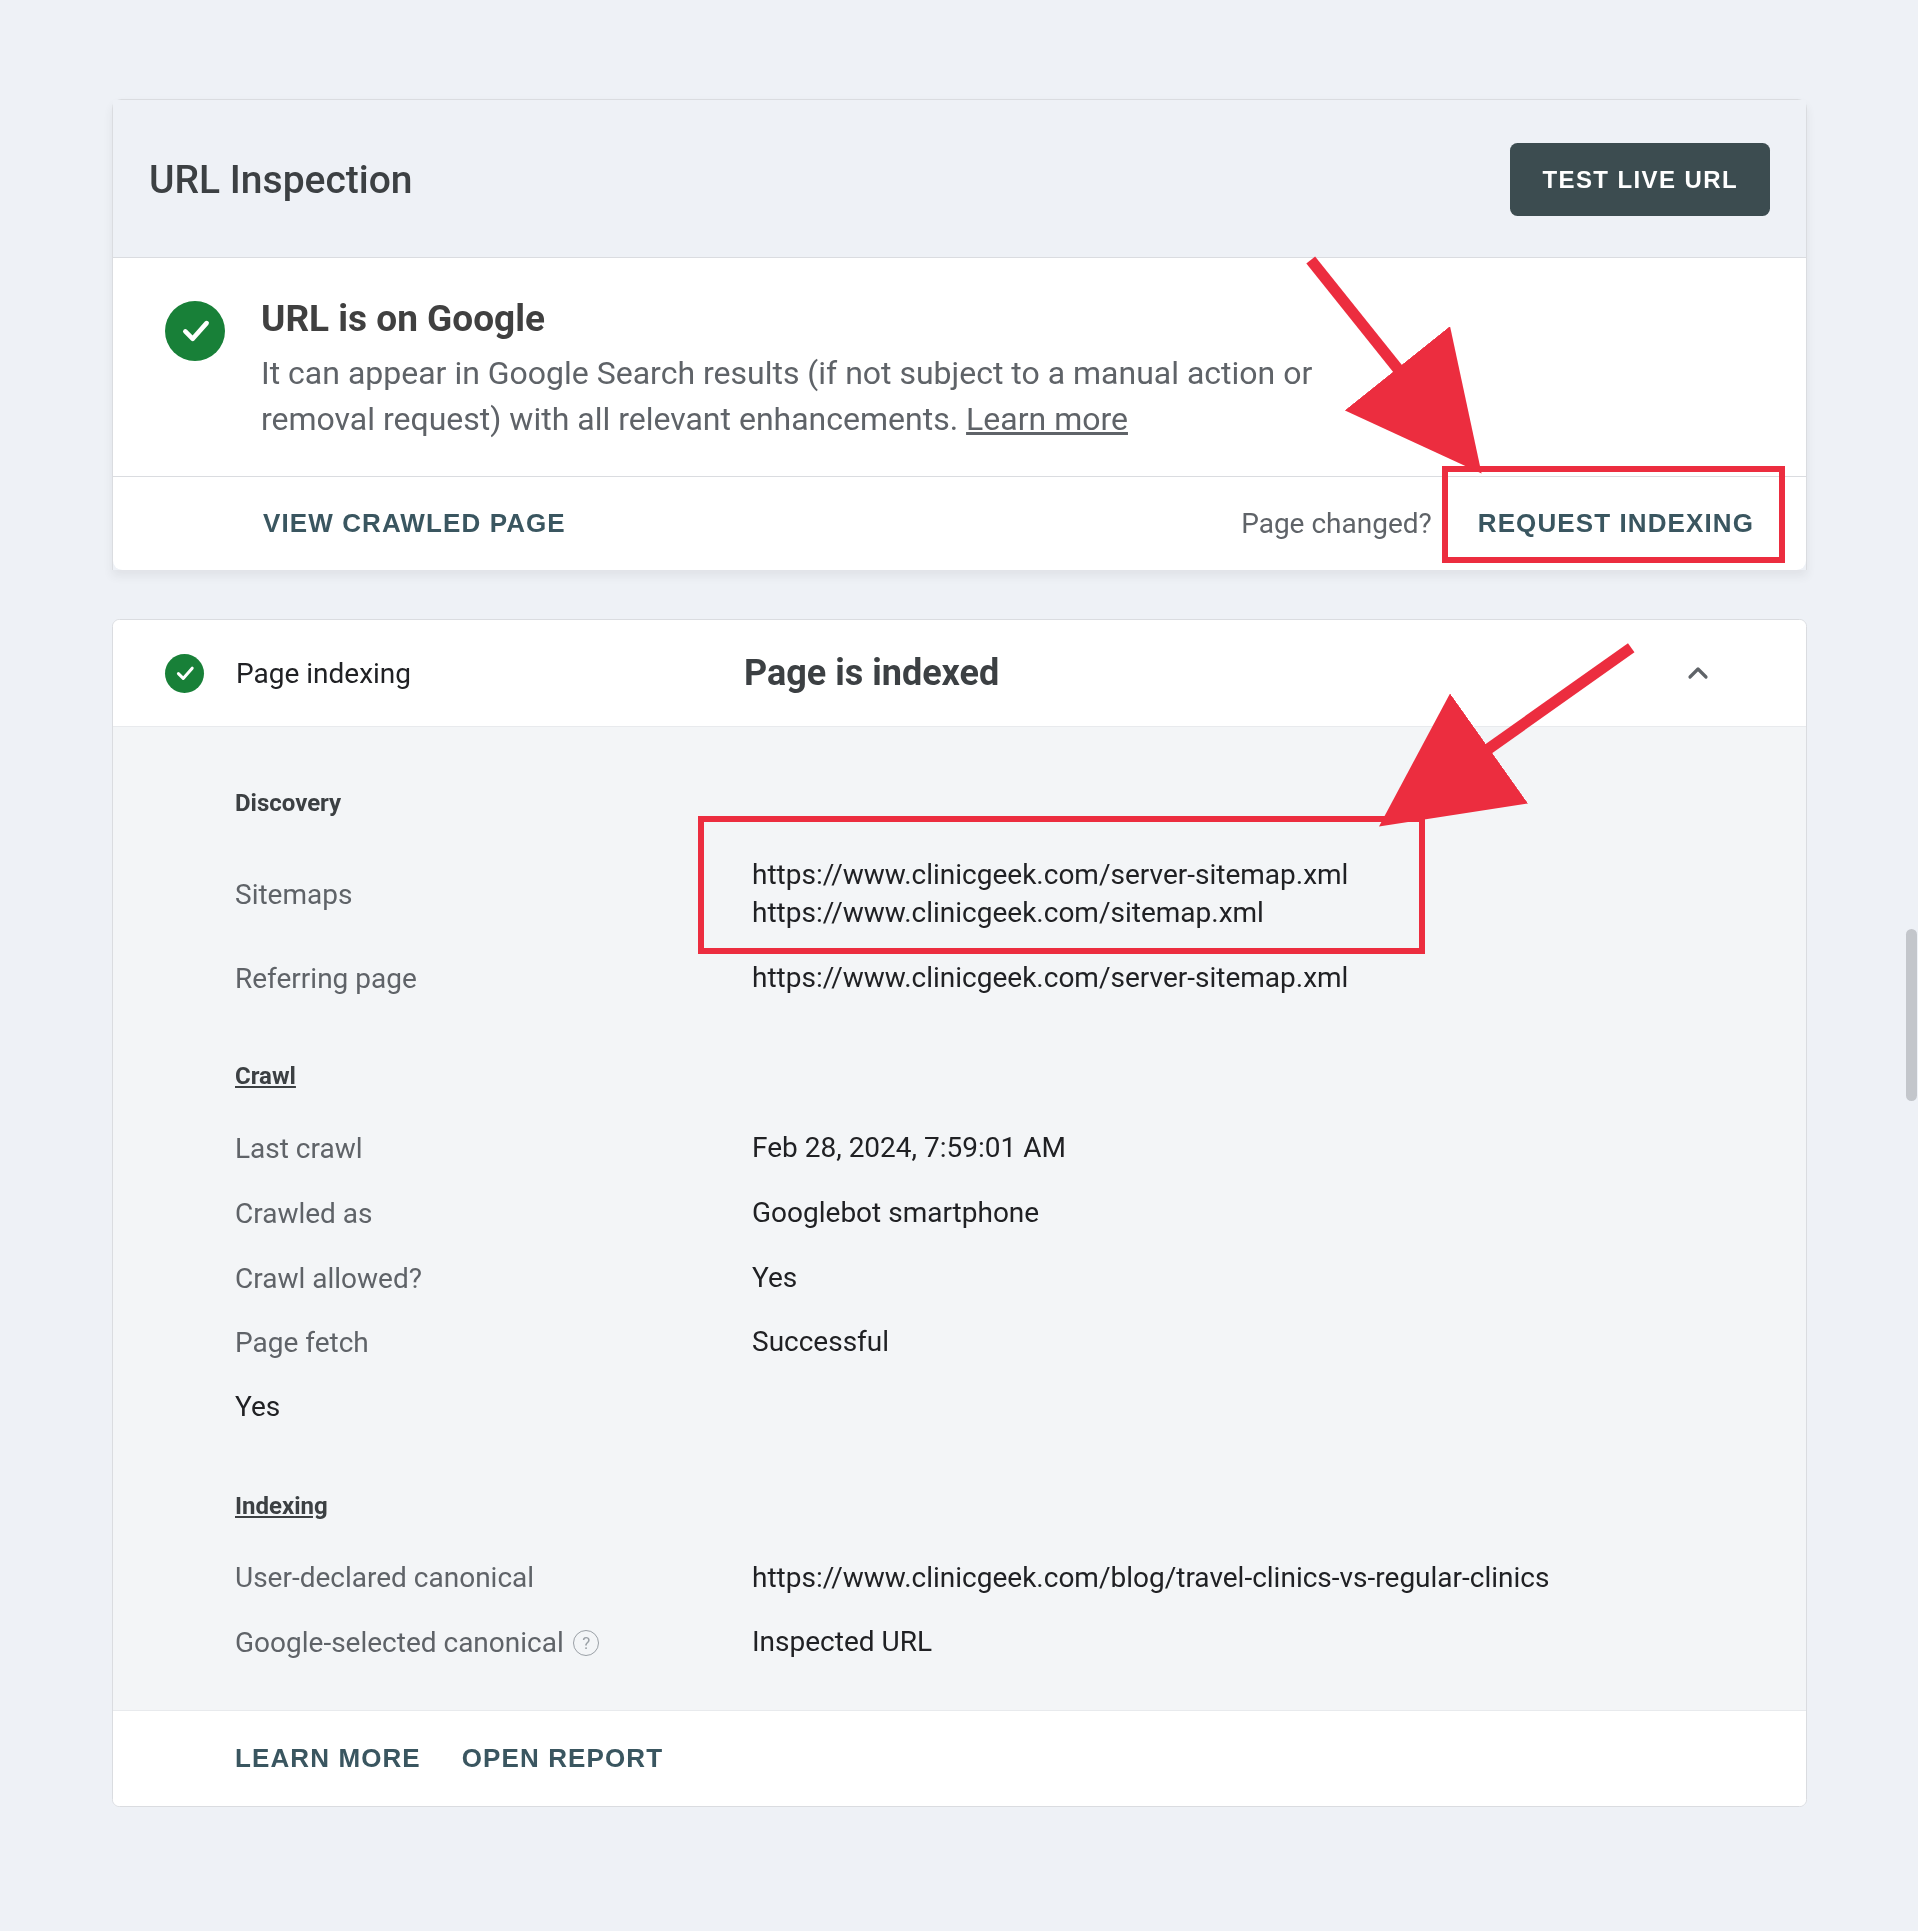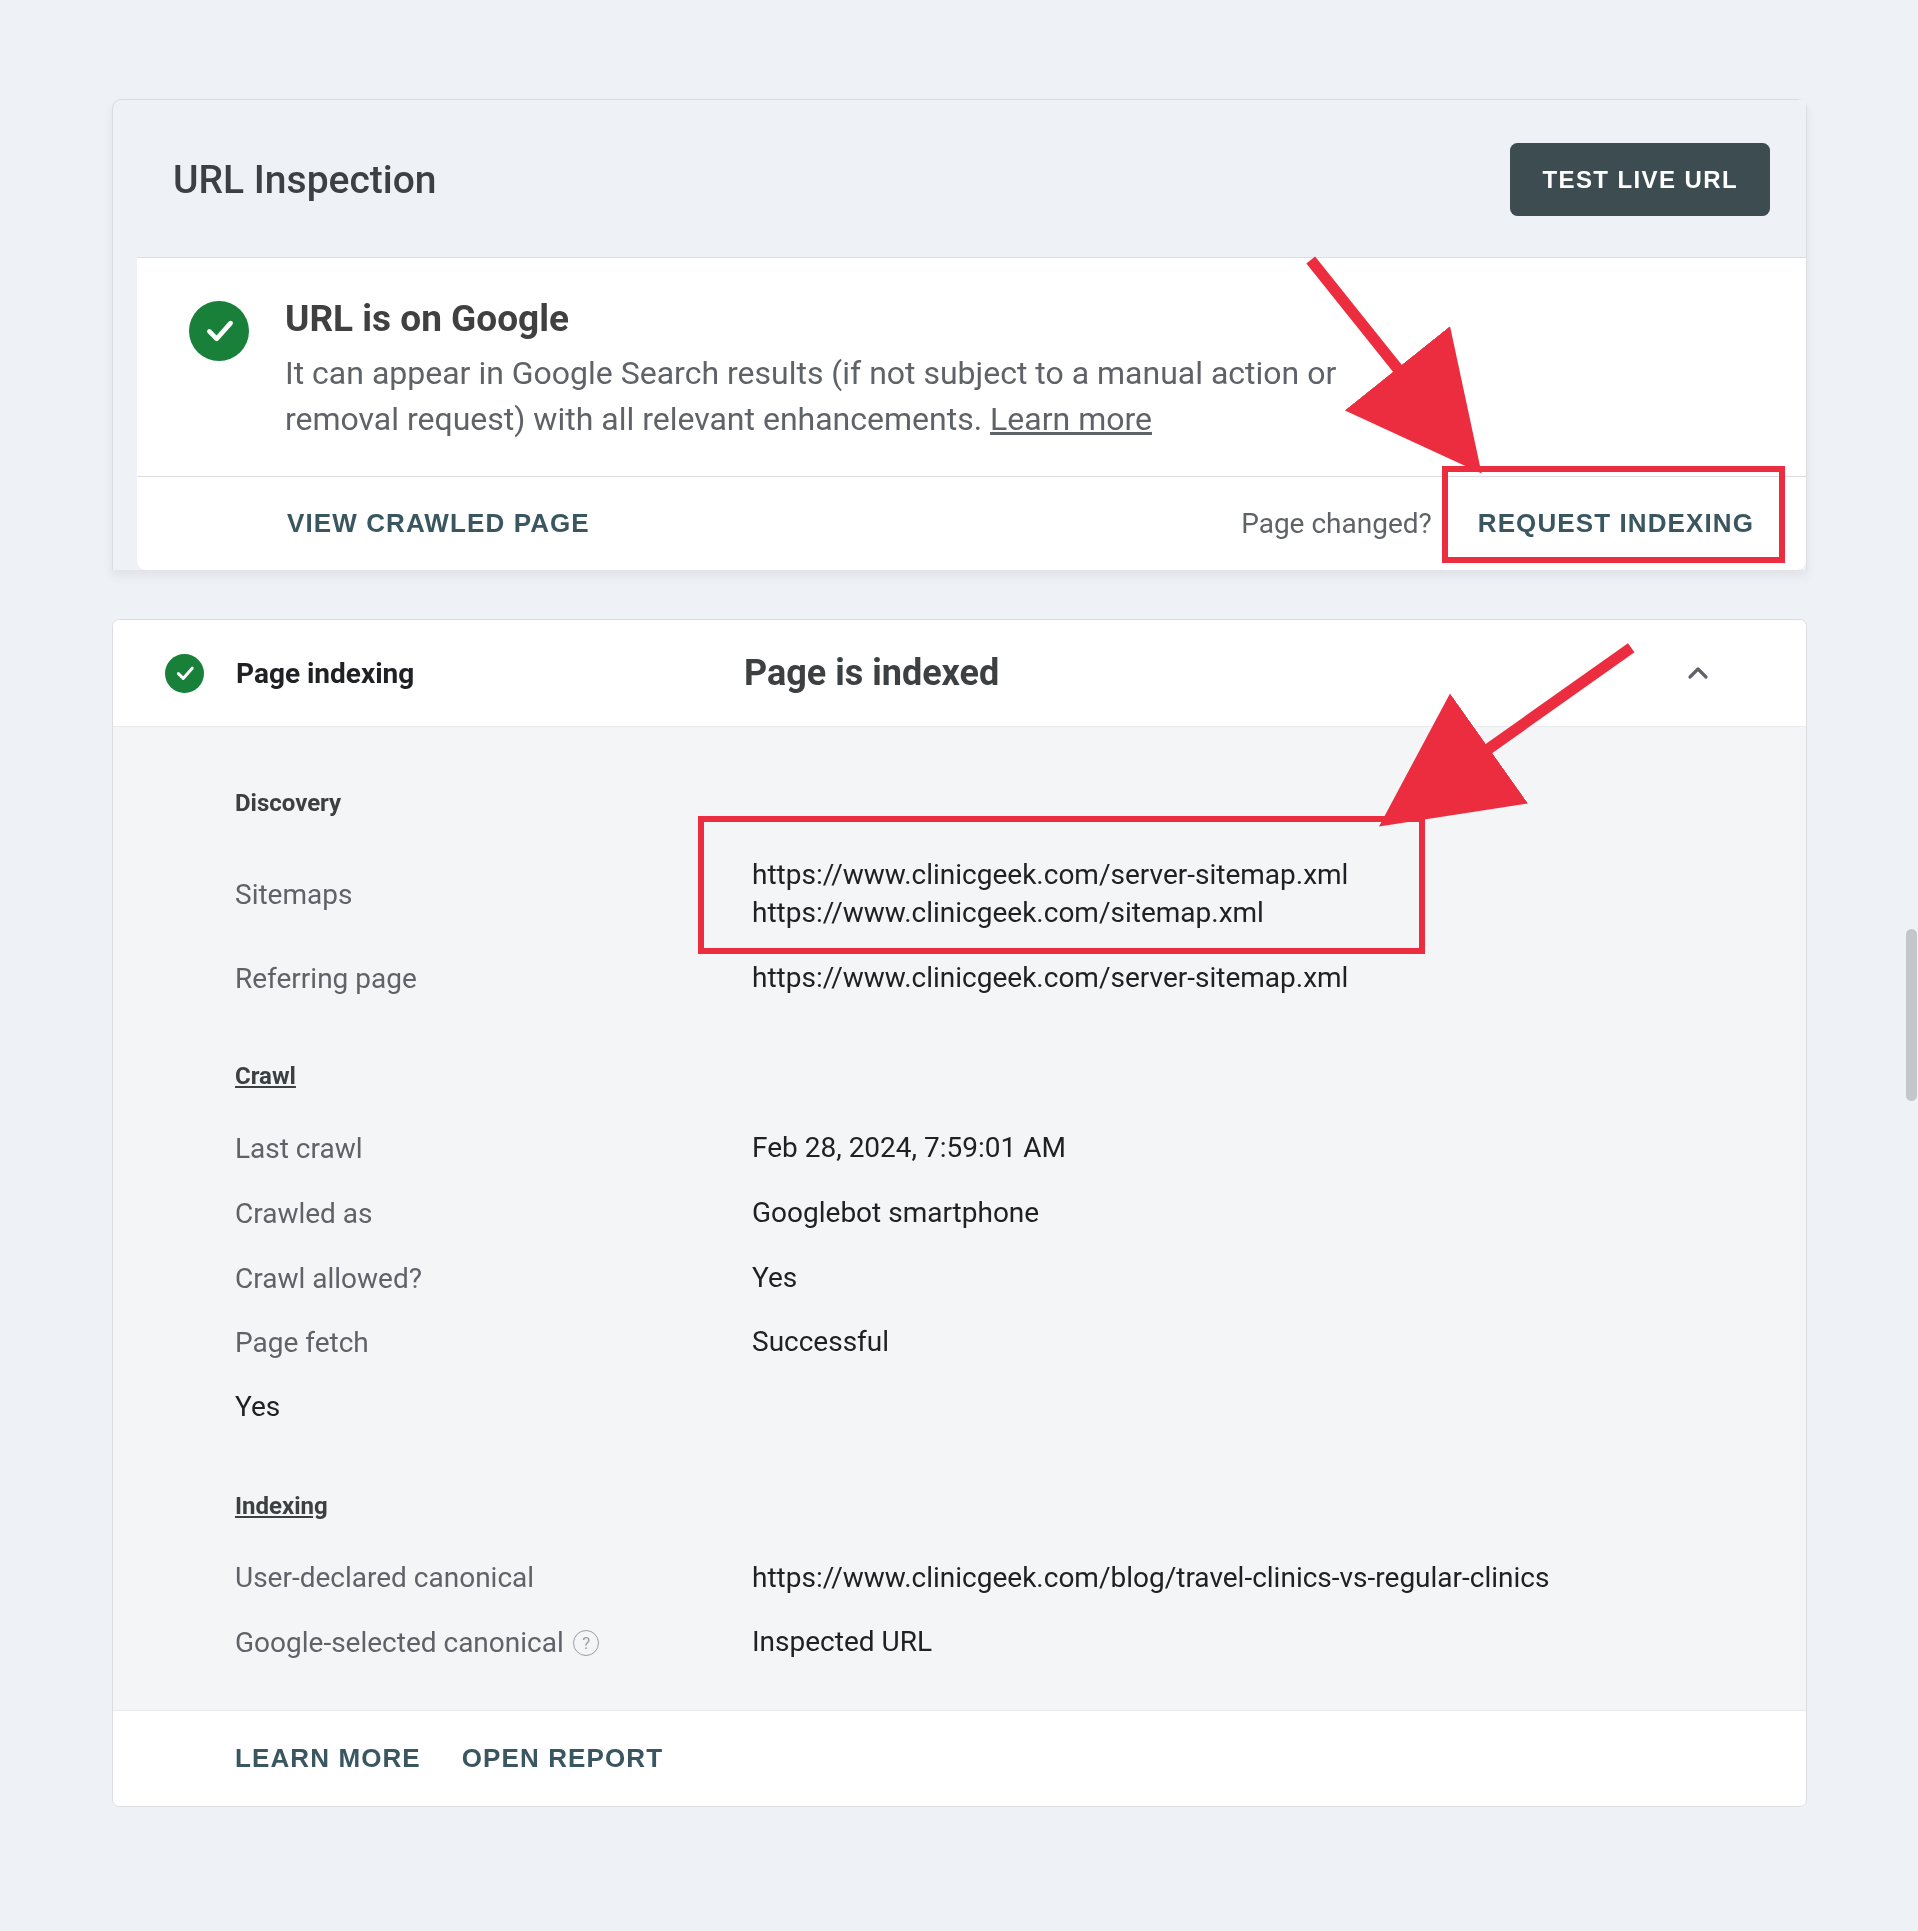--- a/index.html
+++ b/index.html
@@ -12,21 +12,20 @@
     position: relative;
   }
 
   .card {
     background: #ffffff;
     border: 0.9px solid #dadce0;
     border-radius: 9.4px;
   }
   .shadowcard {
     box-shadow: 0 2.8px 9.4px rgba(60,64,67,0.12);
-    padding-left: 24px;
   }
 
   
   .header-card {
     border-radius: 9.4px 9.4px 0 0;
     background: transparent;
     border: 0.9px solid #dadce0;
     border-bottom: none;
     box-shadow: 0 5.6px 9.4px rgba(60,64,67,0.08);
   }
@@ -107,21 +106,21 @@
     overflow: hidden;
   }
   .panel2-header {
     background: #ffffff;
     display: flex;
     align-items: center;
     padding: 32px 52px;
     gap: 32px;
     border-bottom: 0.9px solid #e8eaed;
   }
-  .panel2-title { font-size: 28px; font-weight: 700; color: #202124;}
+  .panel2-title { font-size: 28px; font-weight: 400; color: #202124;}
   .panel2-status { font-size: 36px; color: #3c4043; font-weight: bold; }
   .panel2-cols { display: grid; grid-template-columns: 508px 1fr 75px; align-items: center; width: 100%; }
   .chevron {
     width: 37px; height: 37px; display: inline-flex; align-items: center; justify-content: center;
     cursor: pointer;
   }
   .panel2-body {
     background: #f3f5f7;
     padding: 39px 22.5px 9.4px 122px;
   }

